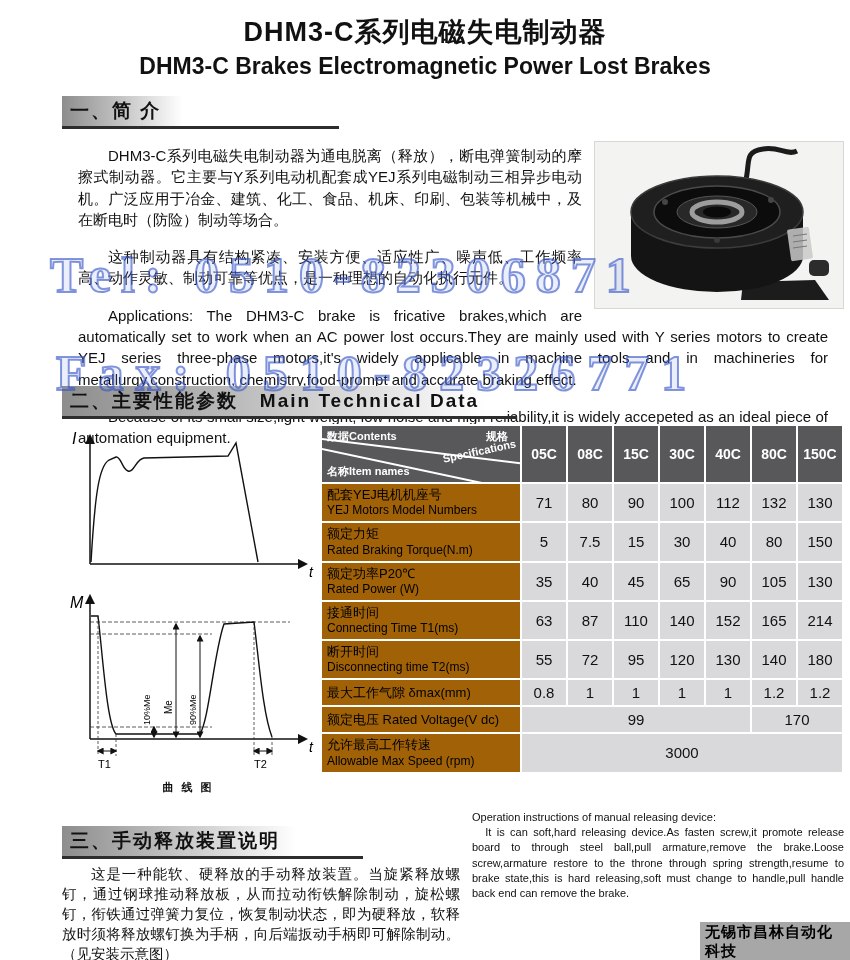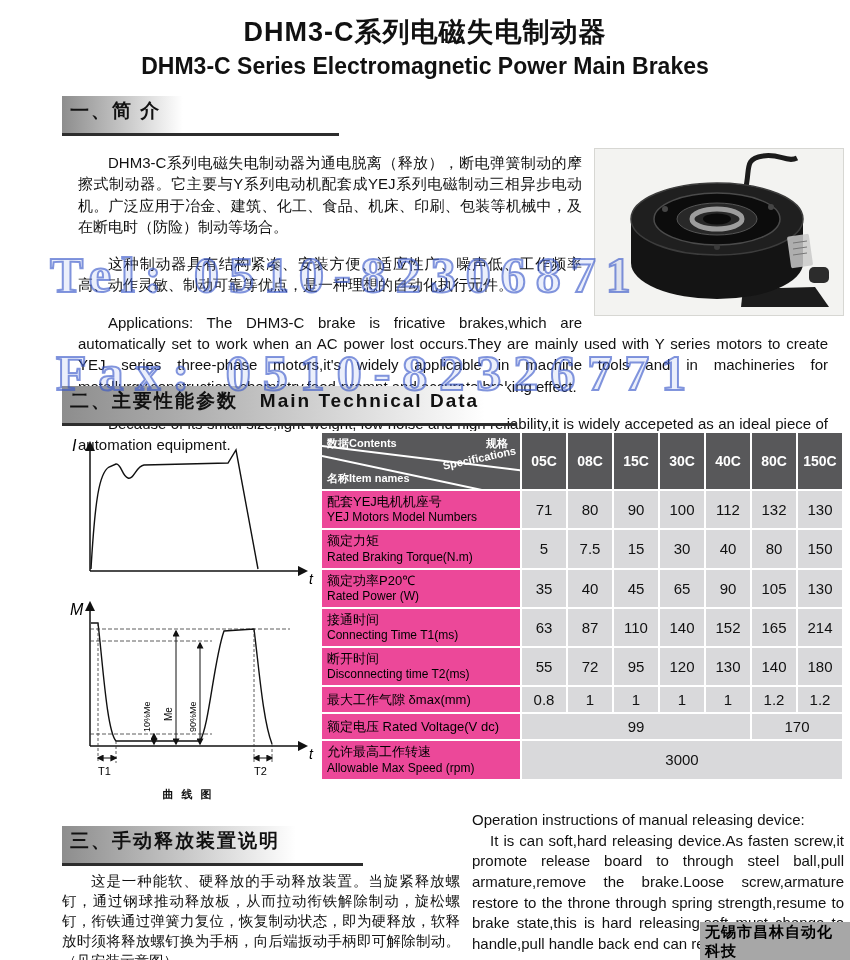--- a/index.html
+++ b/index.html
@@ -7,21 +7,21 @@
         font-family:"Liberation Sans",sans-serif;color:#111;}
 
   
   .title{position:absolute;top:14px;left:0;width:100%;text-align:center;}
   .title .t1{font-size:27px;font-weight:bold;letter-spacing:1px;}
   .title .t2{font-size:23px;font-weight:bold;margin-top:3px;}
 
   
   .sec-head{border-bottom:3px solid #2d2d2d;width:max-content;margin-bottom:5px;}
   .sec-head .hd{display:inline-block;font-size:19px;font-weight:bold;letter-spacing:2px;
-      padding:2px 28px 9px 8px;background:linear-gradient(to right,#8d8d8d,#c2c2c2 45%,#ffffff 95%);}
+      padding:2px 28px 2px 8px;background:linear-gradient(to right,#8d8d8d,#c2c2c2 45%,#ffffff 95%);}
   .pr-lg{padding-right:150px;}
   .pr-sm{padding-right:55px;margin-top:16px;}
   .pr-xs{padding-right:10px;}
 
   
   .sec1{position:absolute;top:96px;left:62px;width:782px;}
   .sec1 p{margin:16px;font-size:15px;line-height:1.42;text-indent:2em;text-align:justify;}
   .figure{float:right;width:248px;height:166px;margin:-4px 0 6px 12px;
           background:#f3f3f1;border:1px solid #d7d7d3;}
 
@@ -35,52 +35,52 @@
   
   .sec2{position:absolute;top:386px;left:62px;width:782px;}
   .sec2-content{display:flex;margin-top:4px;}
   .diagram-col{flex:0 0 258px;width:258px;}
   .caption{text-align:center;font-weight:bold;font-size:11px;letter-spacing:8px;margin-top:0;}
   .table-col{flex:1;}
 
   table.spec{border-collapse:separate;border-spacing:2px;width:100%;background:#fff;table-layout:fixed;}
   .spec th.corner{position:relative;width:198px;height:56px;background:#58585a;overflow:hidden;padding:0;}
   .spec th.model{background:#58585a;color:#fff;font-size:14px;font-weight:bold;padding:2px 0;}
-  .spec td.lbl{background:#ec4899;color:#000;padding:3px 5px;line-height:1.25;}
+  .spec td.lbl{background:#a16207;color:#000;padding:3px 5px;line-height:1.25;}
   .spec td.lbl .ln1{font-size:13px;}
   .spec td.lbl .ln2{font-size:12px;}
   .spec td.val{background:#d9d9db;text-align:center;font-size:15px;padding:4px 1px;color:#111;}
   .corner span{position:absolute;color:#fff;font-size:11px;white-space:nowrap;}
   .c-top{top:3px;left:5px;}
   .c-gg{top:3px;right:12px;font-size:10px;}
   .c-spec{top:19px;right:3px;transform:rotate(-12deg);}
   .c-bot{bottom:3px;left:5px;}
   .diag{position:absolute;height:1.5px;background:#fff;transform-origin:left center;}
   .d1{top:12px;left:0;width:210px;transform:rotate(7deg);}
   .d2{top:22px;left:0;width:210px;transform:rotate(12deg);}
 
   
   .sec3{position:absolute;top:810px;left:62px;width:782px;}
   .sec3-left{float:left;width:398px;}
   .sec3-left p{font-size:14.5px;line-height:1.38;text-indent:2em;margin:4px 0 0;text-align:justify;}
-  .sec3-right{float:right;width:372px;font-size:15px;line-height:1.38;}
+  .sec3-right{float:right;width:372px;font-size:11px;line-height:1.38;}
   .sec3-right .en-title{margin:0;}
   .sec3-right p{margin:0;text-indent:1.2em;text-align:justify;}
 
   .footer-brand{position:absolute;top:922px;left:700px;z-index:10;
       background:#a7a7a7;color:#000000;font-weight:bold;font-size:15px;padding:1px 5px;letter-spacing:1px;}
 </style>
 </head>
 <body>
 
 <div class="page">
 
   <div class="title">
     <div class="t1">DHM3-C系列电磁失电制动器</div>
-    <div class="t2">DHM3-C Series Electromagnetic Power Main Brakes</div>
+    <div class="t2">DHM3-C Brakes Electromagnetic Power Lost Brakes</div>
   </div>
 
   <div class="watermark wm-tel">Tel: 0510-82306871</div>
   <div class="watermark wm-fax">Fax: 0510-82326771</div>
 
   <div class="sec1">
     <div class="sec-head pr-lg">
       <span class="hd">一、简 介</span>
     </div>
     <div class="sec1-body">

